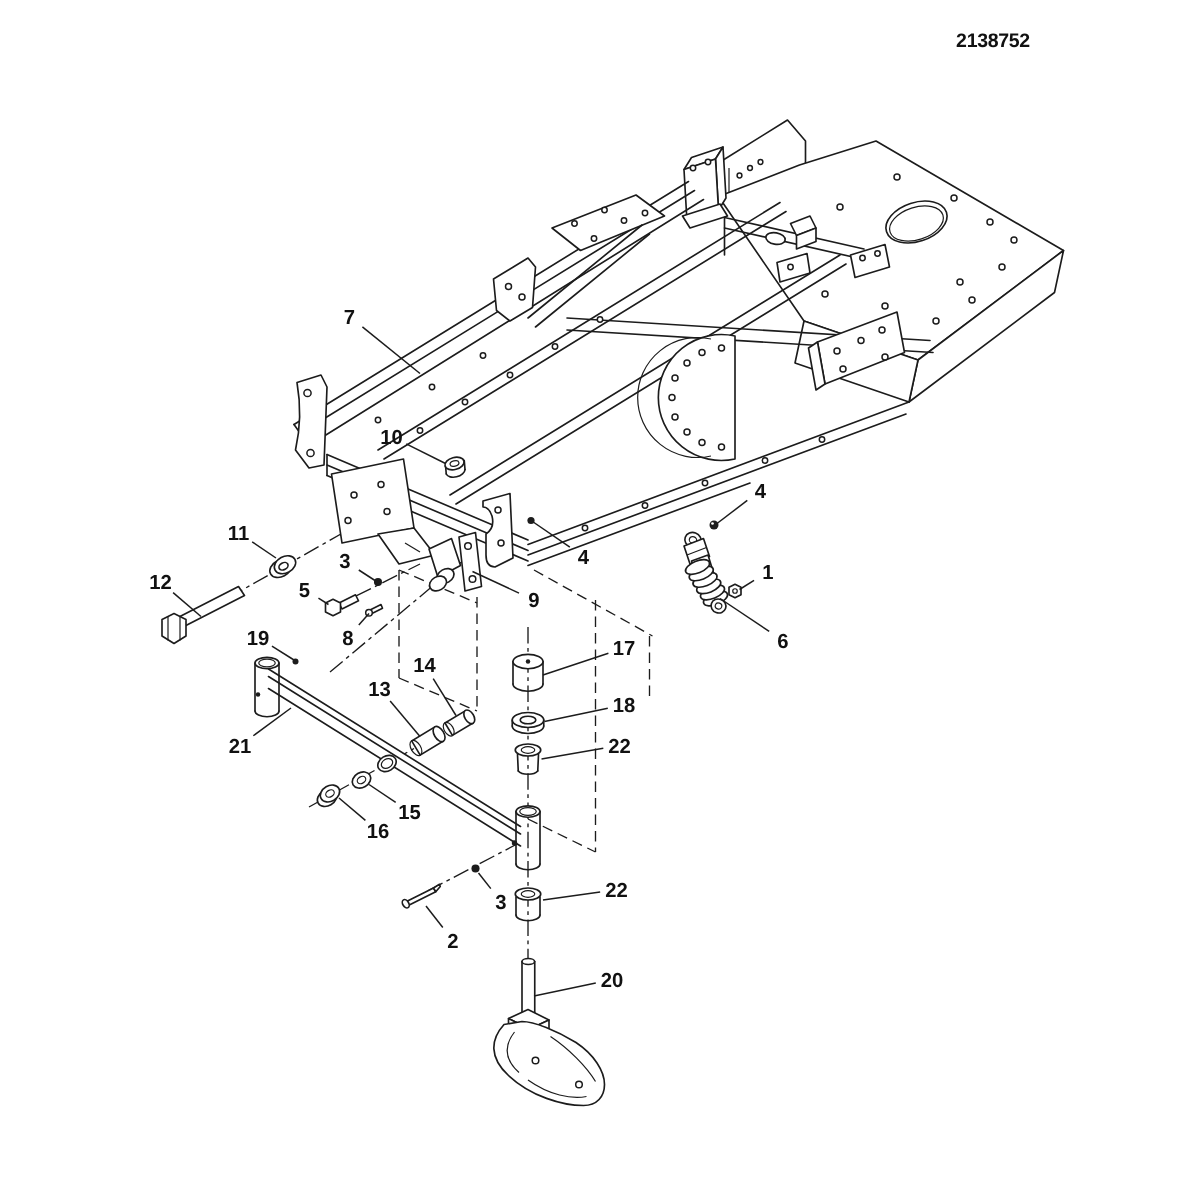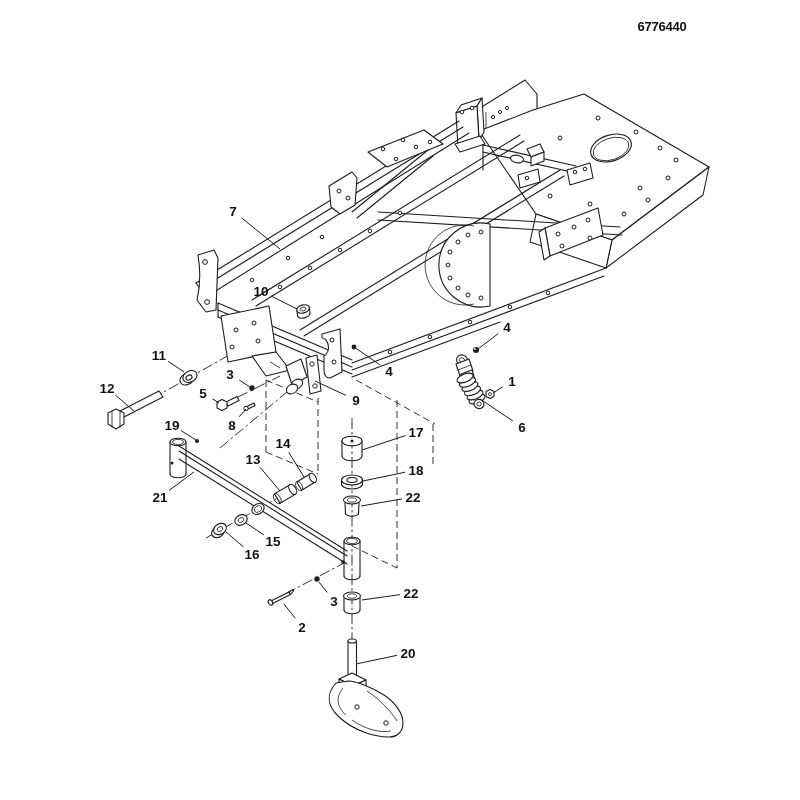--- a/index.html
+++ b/index.html
@@ -16,21 +16,21 @@
   .dash{stroke:#1c1c1c;stroke-width:0.9;fill:none;stroke-dasharray:7 4;}
   .dashdot{stroke:#1c1c1c;stroke-width:0.9;fill:none;stroke-dasharray:11 3 2.5 3;}
   .leader{stroke:#1c1c1c;stroke-width:1;fill:none;}
   text.callout{font:bold 13.5px "Liberation Sans",sans-serif;fill:#111;
         text-anchor:middle;}
 </style>
 </head>
 <body>
 
 <div id="page">
-  <div id="drawing-number">6776440</div>
+  <div id="drawing-number">2138752</div>
 
   <svg width="800" height="800" viewBox="0 0 800 800">
 
     <g>
       <line class="dashdot" x1="118" y1="418" x2="252" y2="342"></line>
       <line class="dashdot" x1="220" y1="406" x2="280" y2="376"></line>
       <line class="dashdot" x1="220" y1="448" x2="312" y2="371"></line>
       <line class="dashdot" x1="352" y1="418" x2="352" y2="640"></line>
       <line class="dashdot" x1="268" y1="603" x2="346" y2="562"></line>
       <line class="dashdot" x1="206" y1="538" x2="276" y2="499"></line>

